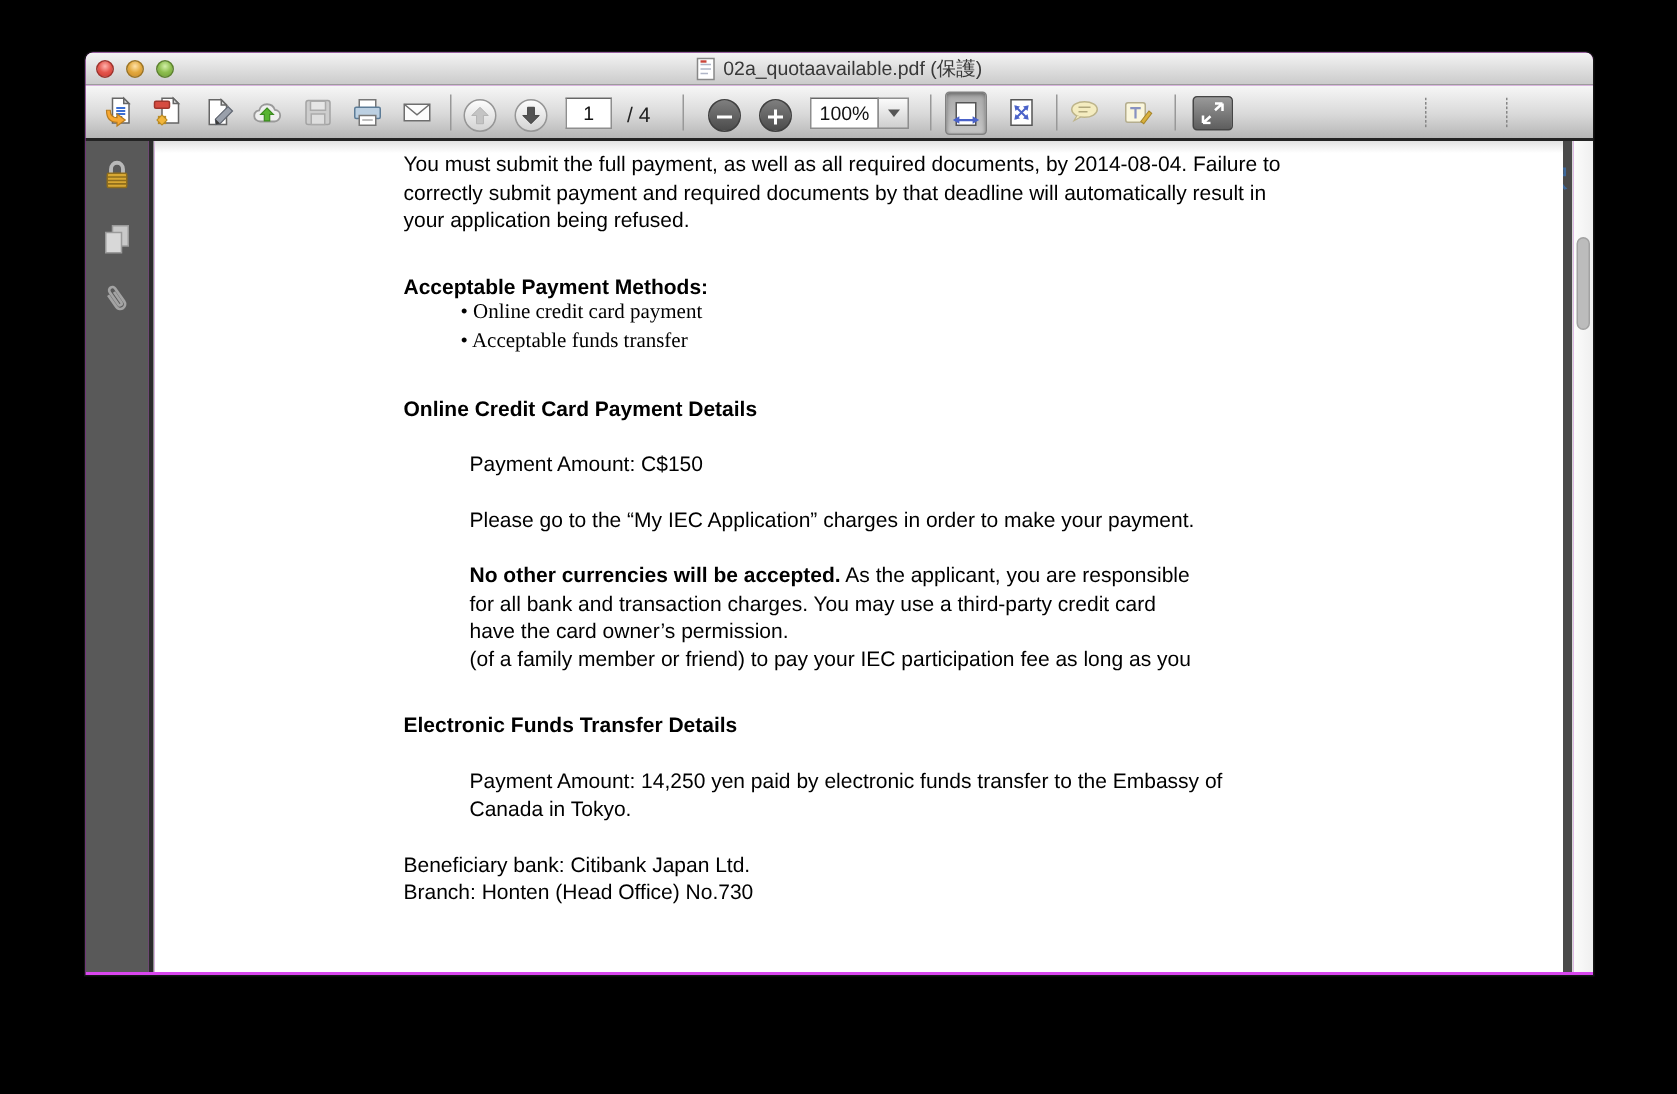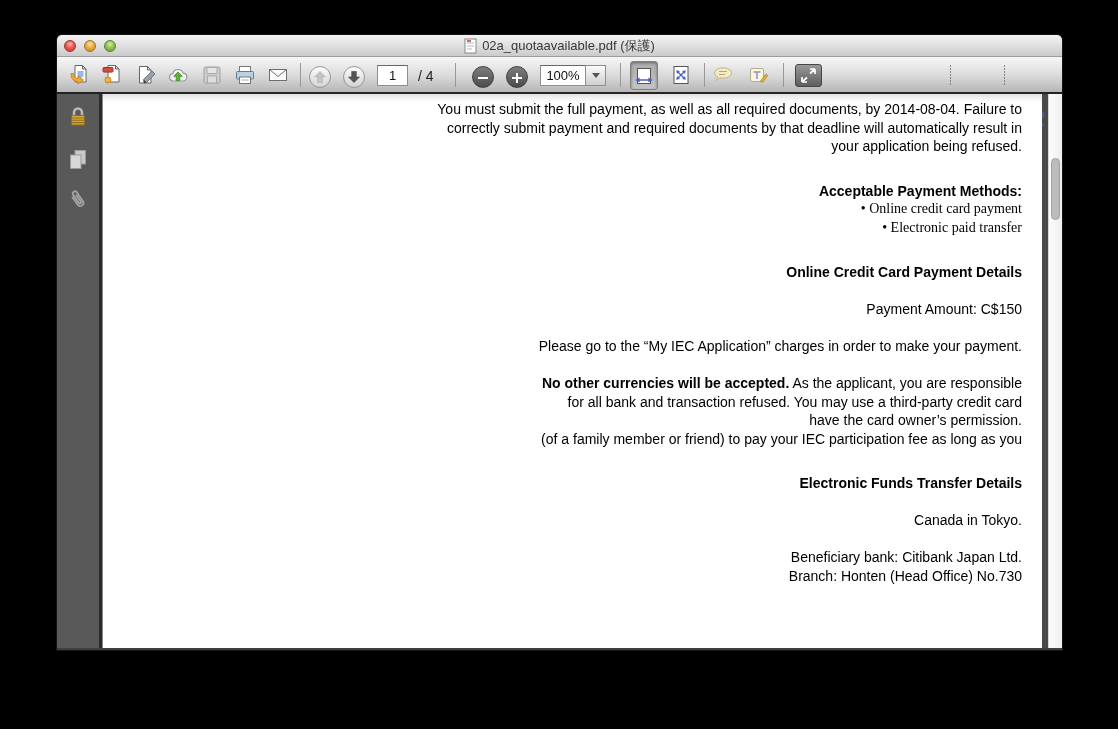--- a/index.html
+++ b/index.html
@@ -1,20 +1,20 @@
 <!DOCTYPE html>
 <html><head>
 <meta charset="utf-8">
 <style>
   * { margin:0; padding:0; box-sizing:border-box; }
   body { background:#000; font-family:"Liberation Sans", sans-serif; }
   .screen { position:relative; width:1118px; height:729px; background:#000; overflow:hidden; }
 
   .window { position:absolute; left:57px; top:35px; width:1005px; height:615px;
-            border-radius:5px 5px 0 0; overflow:hidden; box-shadow:0 0 0 1px #151515; background:#404040; }
+            border-radius:5px 5px 0 0; overflow:hidden; box-shadow:0 0 0 1px #151515; background:#d946ef; }
 
   
   .titlebar { height:22px; background:linear-gradient(#f4f4f4,#cbcbcb); border-bottom:1px solid #9c9c9c; position:relative; }
   .traffic { position:absolute; top:5px; left:7px; display:flex; gap:8px; }
   .light { width:12px; height:12px; border-radius:50%; }
   .light.red    { background:radial-gradient(circle at 50% 32%, #ffb3ad 0%, #e4554c 50%, #c93a32 100%); border:1px solid #9e342e; }
   .light.yellow { background:radial-gradient(circle at 50% 32%, #ffe2a8 0%, #e2a83d 50%, #c88a2a 100%); border:1px solid #9c7526; }
   .light.green  { background:radial-gradient(circle at 50% 32%, #d2f0a8 0%, #8cbd4d 50%, #6f9e38 100%); border:1px solid #5d8230; }
   .title { display:flex; align-items:center; justify-content:center; height:100%; gap:5px;
            font-size:13px; color:#383838; }
@@ -46,21 +46,21 @@
                     border-top:5px solid #555; }
   .pressed { position:absolute; left:573px; top:4px; width:28px; height:29px; border:1px solid #808080;
              border-radius:3px; background:linear-gradient(#aaaaaa,#c6c6c6);
              box-shadow:inset 0 1px 3px rgba(0,0,0,.4); display:flex; align-items:center; justify-content:center; }
   .fullscreen-btn { position:absolute; left:738px; top:7px; width:27px; height:23px; border-radius:3px;
                     border:1px solid #454545; background:linear-gradient(#999999,#5e5e5e);
                     display:flex; align-items:center; justify-content:center; }
   .jp-label { position:absolute; top:8px; font-size:16px; font-weight:bold; color:#3e689a; letter-spacing:1px;margin-top:44px; }
 
   
-  .wbody { display:flex; height:554px;text-align:right; }
+  .wbody { display:flex; height:554px; }
   .sidebar { width:42px; background:#595959; position:relative; flex:none; }
   .side-btn { position:absolute; left:8px; width:26px; height:28px; display:flex; align-items:center; justify-content:center; }
   .edge-l { width:4px; flex:none; background:linear-gradient(to right,#2b2b2b 75%, #8a8a8a 75%); }
   .document { flex:1; background:#fff; position:relative; overflow:hidden; }
   .document::before { content:""; position:absolute; top:0; left:0; right:0; height:8px;
                       background:linear-gradient(#e2e2e2, rgba(255,255,255,0)); }
   .edge-r { width:6px; flex:none; background:#4a4a4a; }
   .scrollbar { width:14px; flex:none; background:linear-gradient(to right,#fcfcfc,#efefef);
                border-left:1px solid #d6d6d6; position:relative; }
   .thumb { position:absolute; left:2px; top:64px; width:9px; height:62px; border-radius:5px;
@@ -273,39 +273,40 @@
 
           <div class="block">
             <div>You must submit the full payment, as well as all required documents, by 2014-08-04. Failure to</div>
             <div>correctly submit payment and required documents by that deadline will automatically result in</div>
             <div>your application being refused.</div>
           </div>
 
           <div class="block">
             <div class="head">Acceptable Payment Methods:</div>
             <div class="bullets">• Online credit card payment</div>
-            <div class="bullets">• Electronic paid transfer</div>
+            <div class="bullets">• Acceptable funds transfer</div>
           </div>
 
           <div class="block head">Online Credit Card Payment Details</div>
 
           <div class="block indent">Payment Amount: C$150</div>
 
           <div class="block indent">Please go to the “My IEC Application” charges in order to make your payment.</div>
 
           <div class="block indent">
             <div><span class="b">No other currencies will be accepted.</span><span> As the applicant, you are responsible</span></div>
-            <div>for all bank and transaction refused. You may use a third-party credit card</div>
+            <div>for all bank and transaction charges. You may use a third-party credit card</div>
             <div>have the card owner’s permission.</div>
             <div>(of a family member or friend) to pay your IEC participation fee as long as you</div>
           </div>
 
           <div class="block head">Electronic Funds Transfer Details</div>
 
           <div class="block indent">
+            <div>Payment Amount: 14,250 yen paid by electronic funds transfer to the Embassy of</div>
             <div>Canada in Tokyo.</div>
           </div>
 
 
           <div class="block">
             <div>Beneficiary bank: Citibank Japan Ltd.</div>
             <div>Branch: Honten (Head Office) No.730</div>
           </div>
 
         </div>

